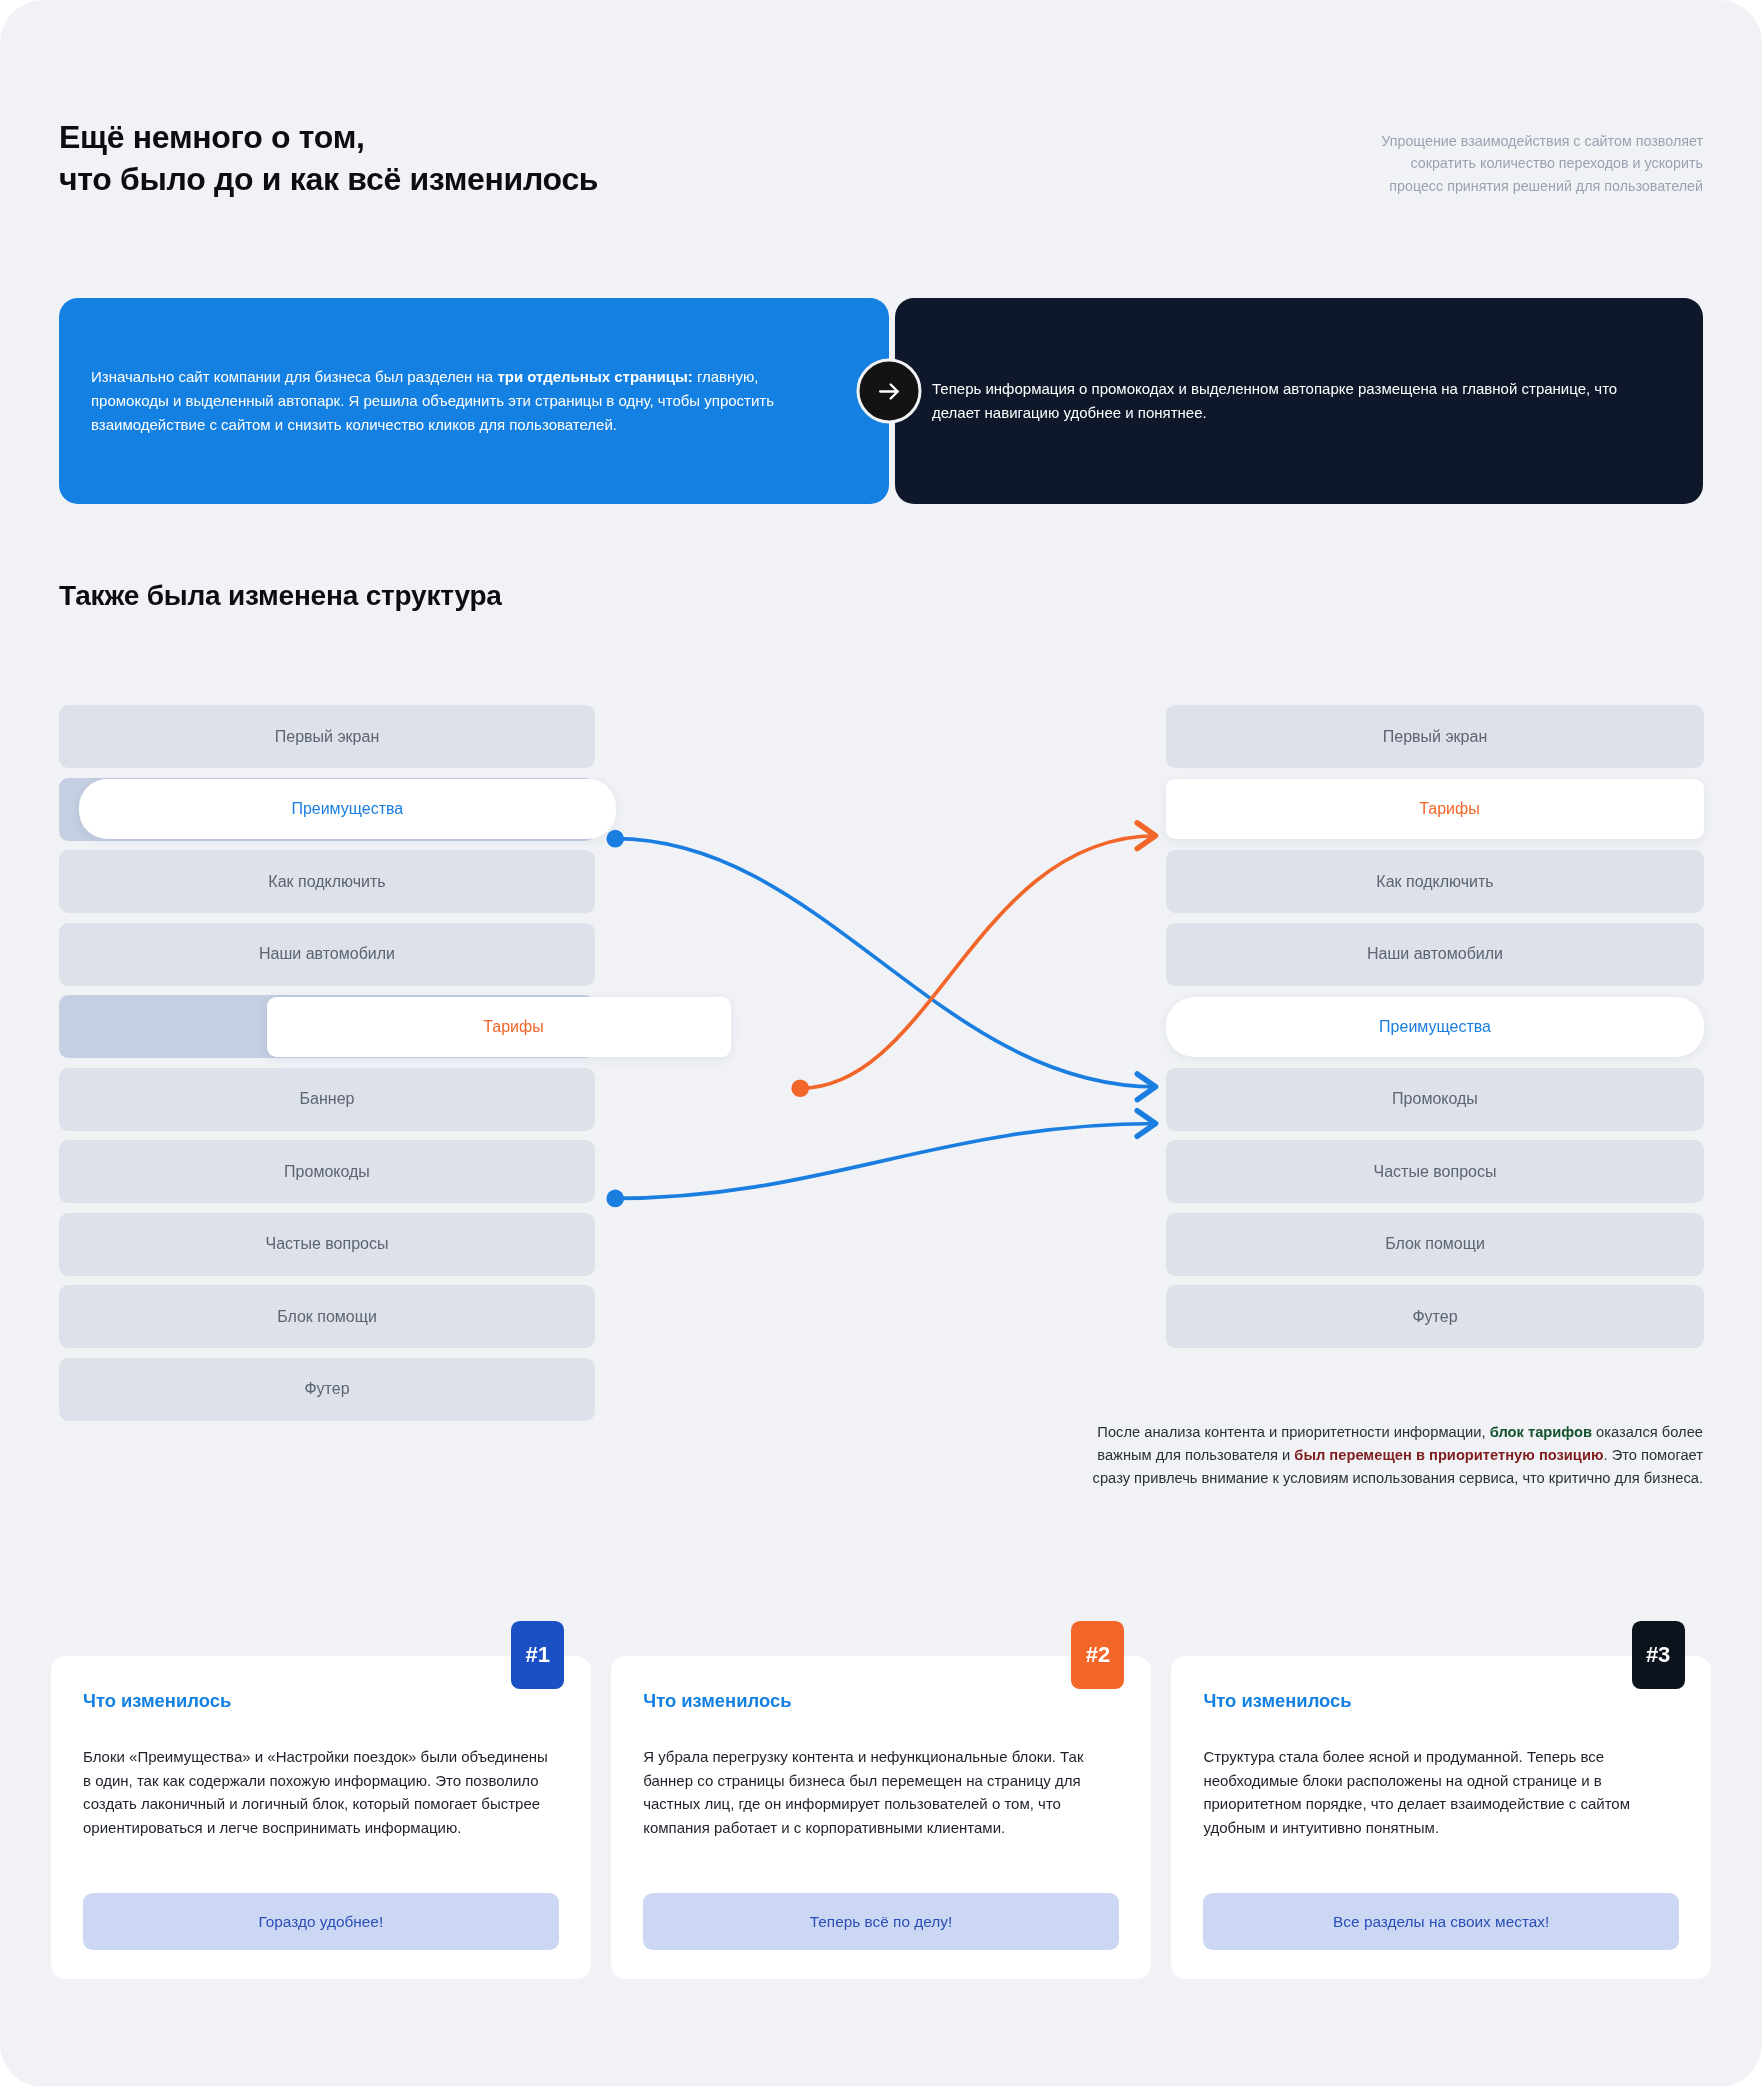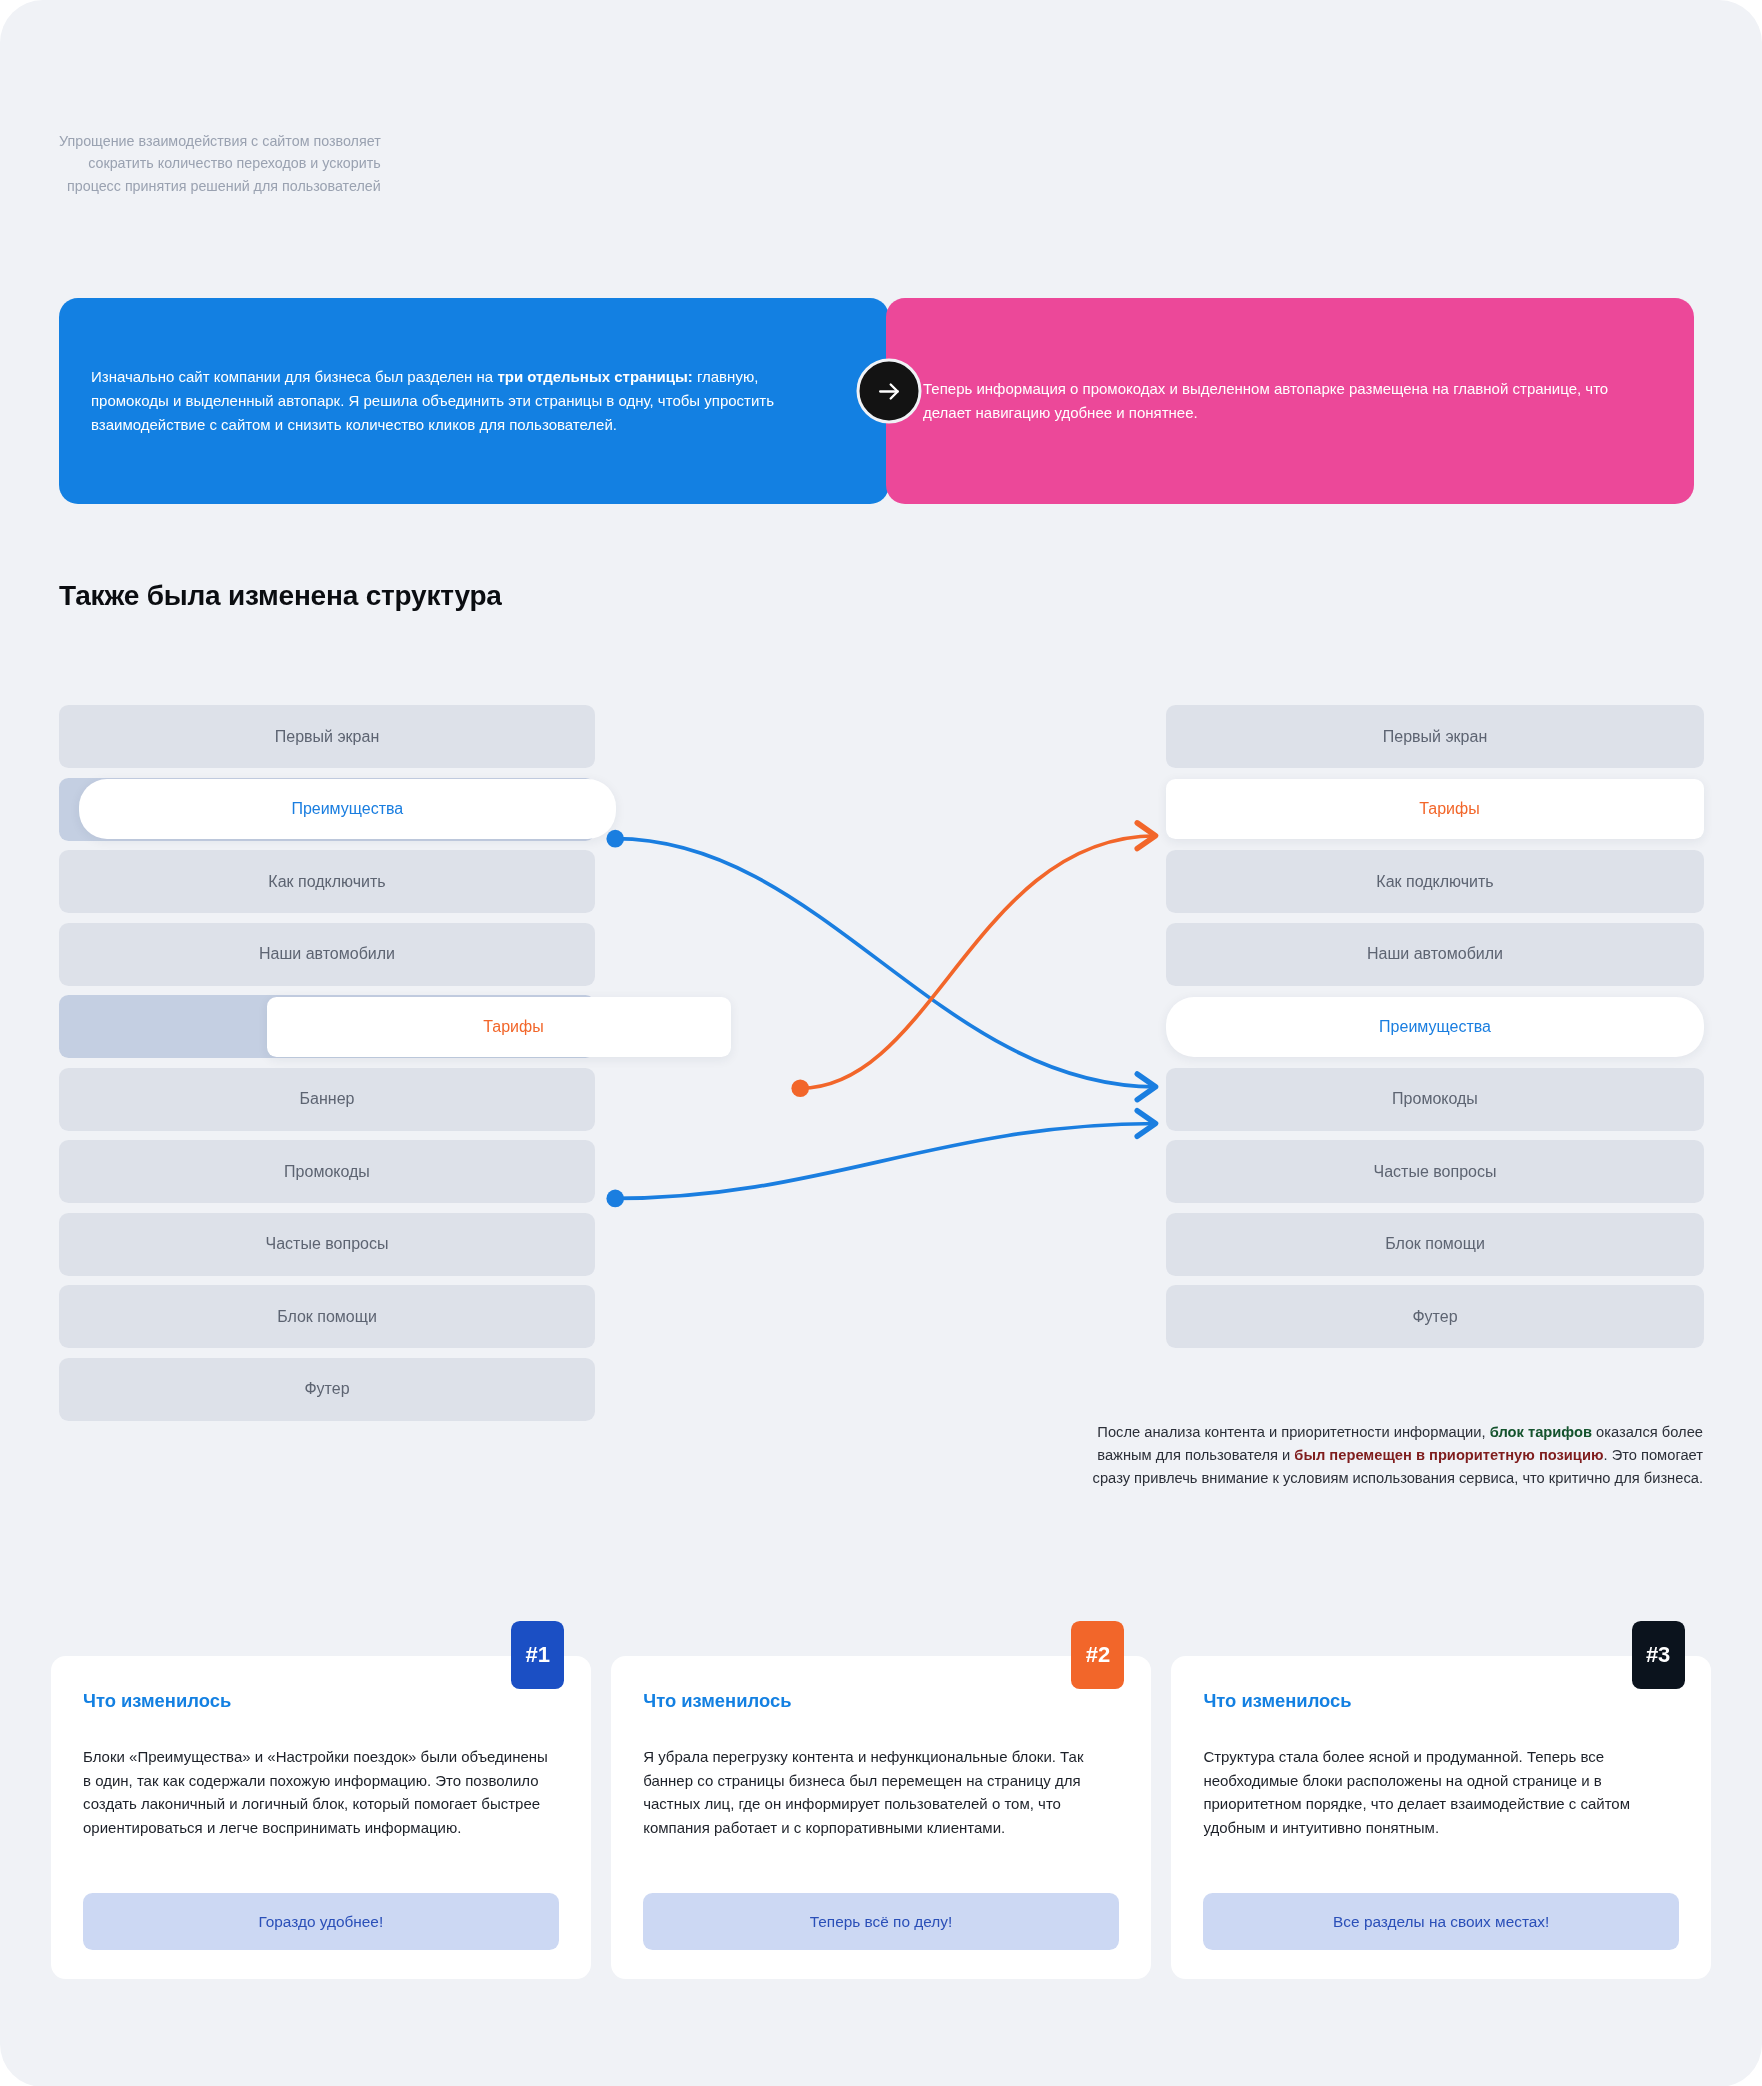--- a/index.html
+++ b/index.html
@@ -31,21 +31,21 @@
     text-align: right; max-width: 441px; padding-top: 13.2px; white-space: pre-line;
   }
 
   
   .compare { position: absolute; left: 59px; top: 298px; right: 59px; height: 186px; }
   .cmp-card {
     position: absolute; top: 0; height: 206px; border-radius: 19px;
     display: flex; align-items: center;
   }
   .cmp-before { left: 0; width: 830px; background: #1380e2; }
-  .cmp-after  { right: 9px; width: 808px; background: #ec4899; }
+  .cmp-after  { right: 0; width: 808px; background: #0f172a; }
   .cmp-text {
     font-size: 15px; line-height: 1.62; color: #ffffff;
   }
   .cmp-before .cmp-text { padding: 0 57px 0 32px; }
   .cmp-after  .cmp-text { padding: 0 44px 0 37px; }
   .cmp-text b { font-weight: 700; }
   .arrow-badge {
     position: absolute; left: 830px; top: 50%;
     transform: translate(-50%, -50%);
     width: 65px; height: 65px; border-radius: 50%;
@@ -123,20 +123,22 @@
     font-family: inherit; font-size: 15.4px; cursor: pointer;
     display: flex; align-items: center; justify-content: center;
   }
 </style>
 </head>
 <body>
 
 <div class="page">
 
   <div class="header">
+    <h1 class="title">Ещё немного о том,
+что было до и как всё изменилось</h1>
     <div class="subtitle">Упрощение взаимодействия с сайтом позволяет
 сократить количество переходов и ускорить
 процесс принятия решений для пользователей</div>
   </div>
 
   <div class="compare">
     <div class="cmp-card cmp-before">
       <div class="cmp-text"><span>Изначально сайт компании для бизнеса был разделен на </span><b>три отдельных страницы:</b><span> главную, промокоды и выделенный автопарк. Я решила объединить эти страницы в одну, чтобы упростить взаимодействие с сайтом и снизить количество кликов для пользователей.</span></div>
     </div>
     <div class="cmp-card cmp-after">

